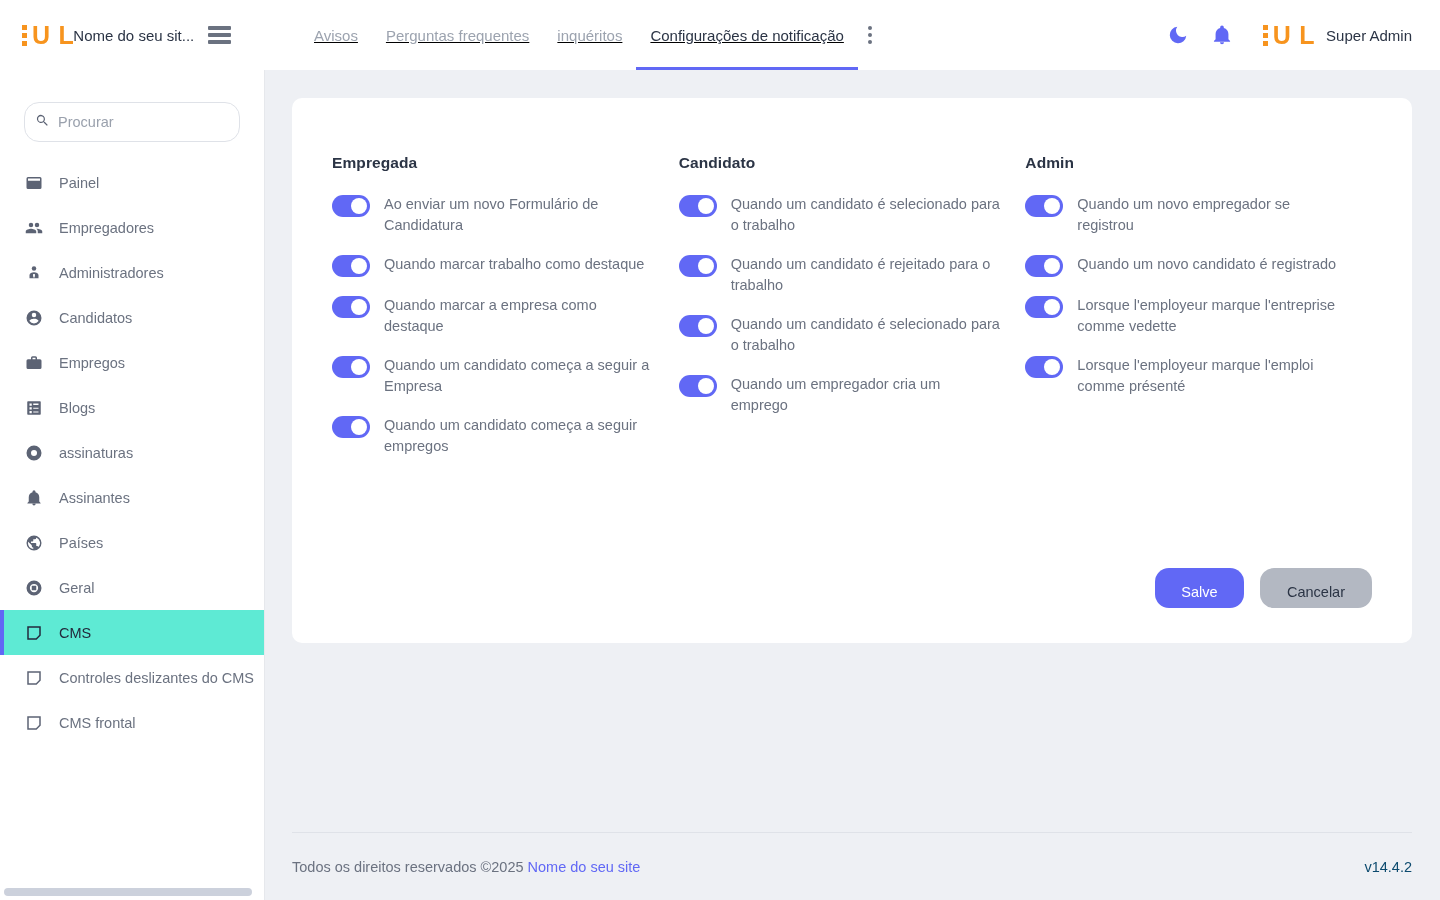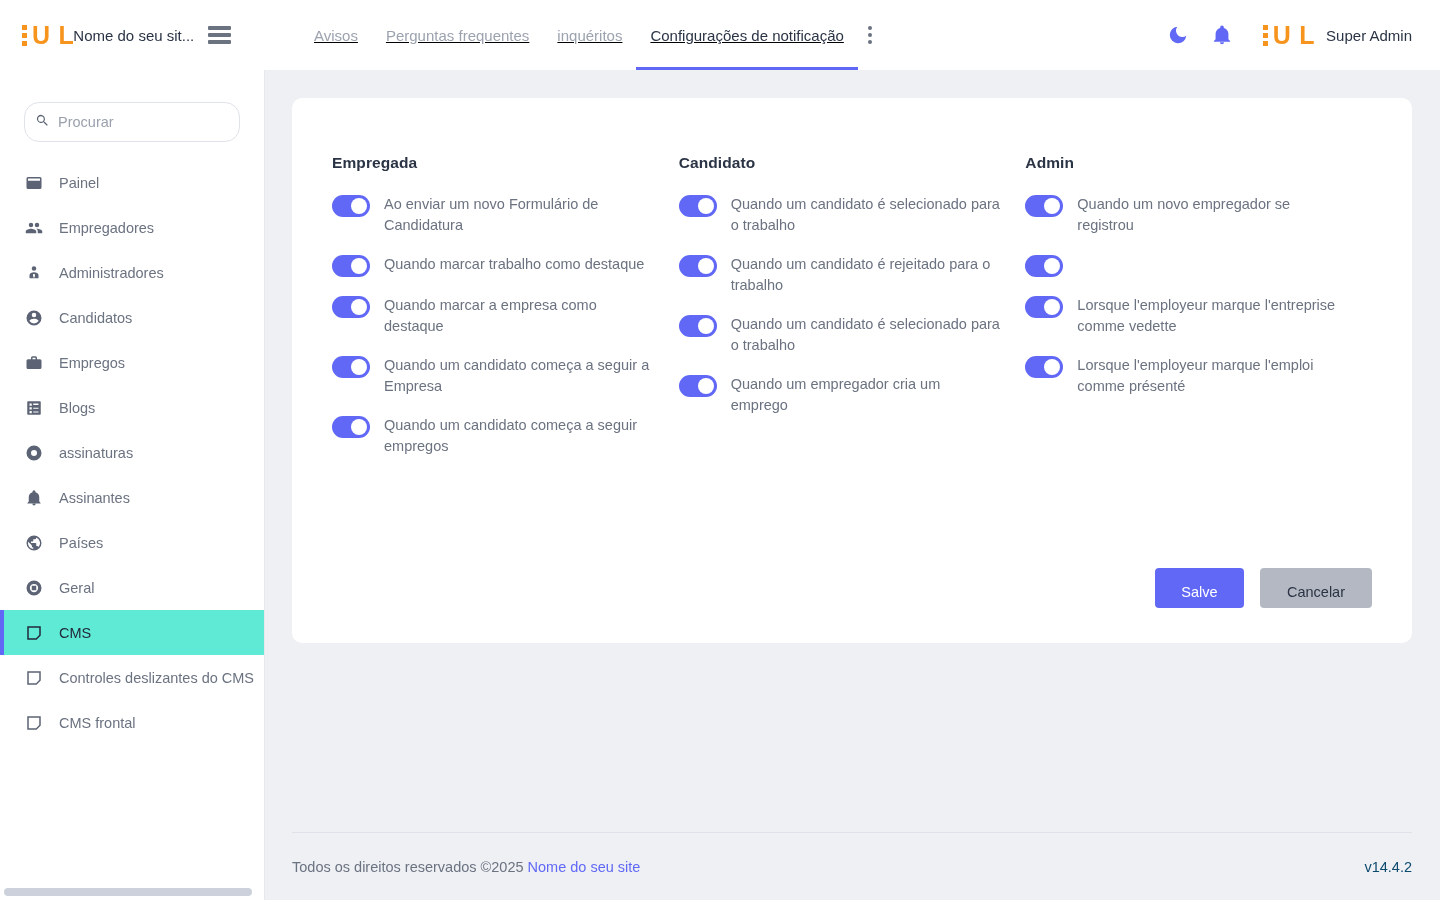--- a/index.html
+++ b/index.html
@@ -262,21 +262,21 @@
 
   .card-actions {
     position: absolute;
     right: 40px;
     bottom: 35px;
     display: flex;
     gap: 16px;
   }
   .btn {
     border: none;
-    border-radius: 4px;
+    border-radius: 14px;
     font-size: 14.5px;
     font-family: "Liberation Sans", sans-serif;
     cursor: pointer;
     height: 40px;
     padding: 16px 26px;
   }
   .btn-save { background: #6168f5; color: #ffffff; min-width: 89px; }
   .btn-cancel { background: #b3b8c2; color: #2b3445; min-width: 112px; }
 
   
@@ -549,20 +549,21 @@
 
       <div class="col">
         <div class="col-title">Admin</div>
 
         <div class="toggle-row">
           <div class="toggle"></div>
           <div class="toggle-label">Quando um novo empregador se registrou</div>
         </div>
         <div class="toggle-row">
           <div class="toggle"></div>
+          <div class="toggle-label">Quando um novo candidato é registrado</div>
         </div>
         <div class="toggle-row">
           <div class="toggle"></div>
           <div class="toggle-label">Lorsque l'employeur marque l'entreprise comme vedette</div>
         </div>
         <div class="toggle-row">
           <div class="toggle"></div>
           <div class="toggle-label">Lorsque l'employeur marque l'emploi comme présenté</div>
         </div>
       </div>

